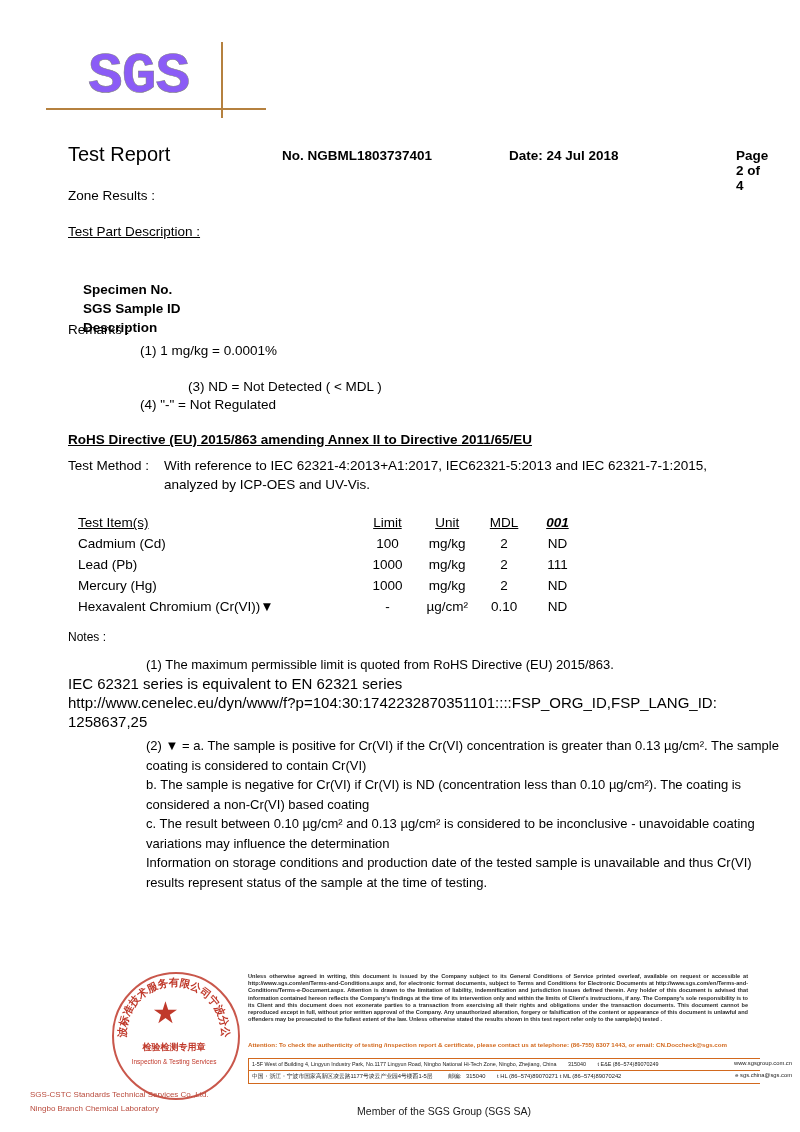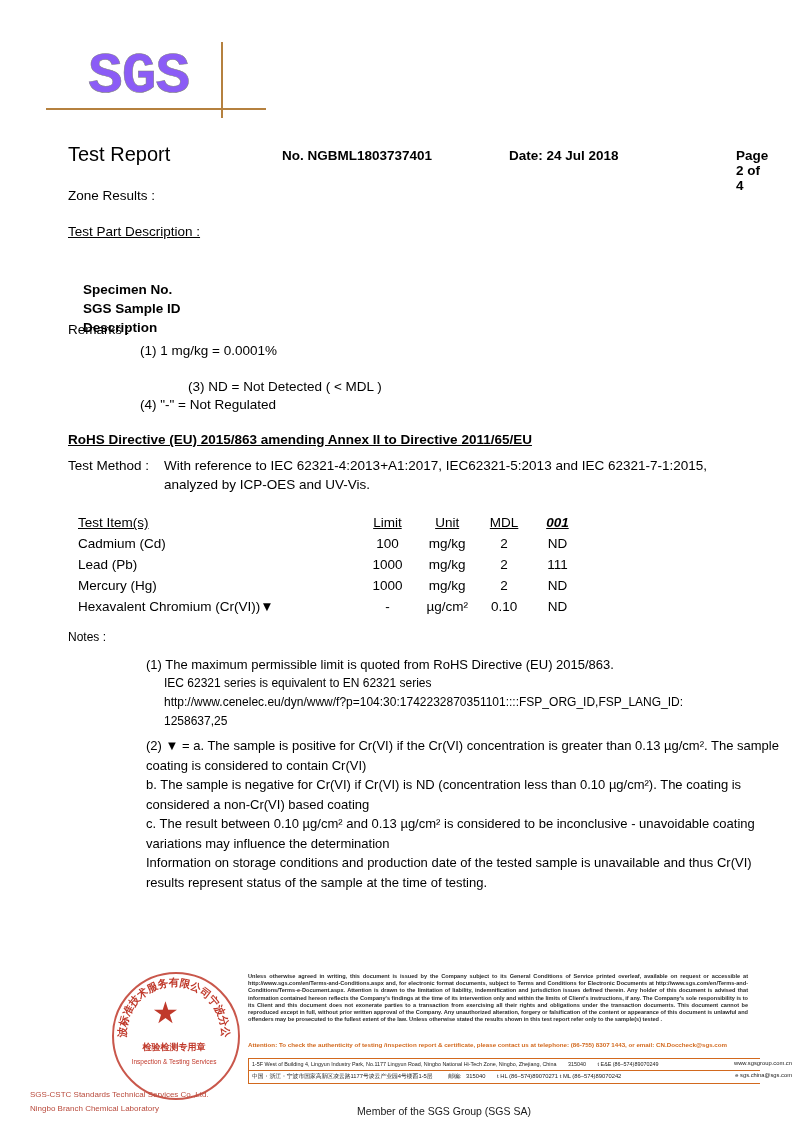--- a/index.html
+++ b/index.html
@@ -52,21 +52,21 @@
   .res .hdr-001{text-decoration:underline;font-style:italic;font-weight:bold;}
   .res .colL{width:62px;}
   .res .colU{width:62px;}
   .res .colM{width:56px;}
   .res .colR{width:56px;}
 
   
   .notes-wrap{position:absolute;left:68px;top:630px;width:700px;}
   .note-lbl{font-size:12px;}
   .note-b{margin-left:78px;font-size:13px;line-height:19px;}
-  .note-hang{margin-left:96px;font-size:12px;line-height:19px;}
+  .note-hang{font-size:15px;line-height:19px;}
   .note2{margin-left:78px;font-size:13px;line-height:19.5px;width:640px;}
 
   
   .footer{position:absolute;left:0;top:965px;width:800px;height:167px;}
   .seal{position:absolute;left:100px;top:5px;width:150px;height:135px;}
   .seal-circle{
     position:absolute;left:12px;top:2px;width:124px;height:124px;border-radius:50%;
     border:2.5px solid #c0392b;opacity:.85;
   }
   .seal-arc{

